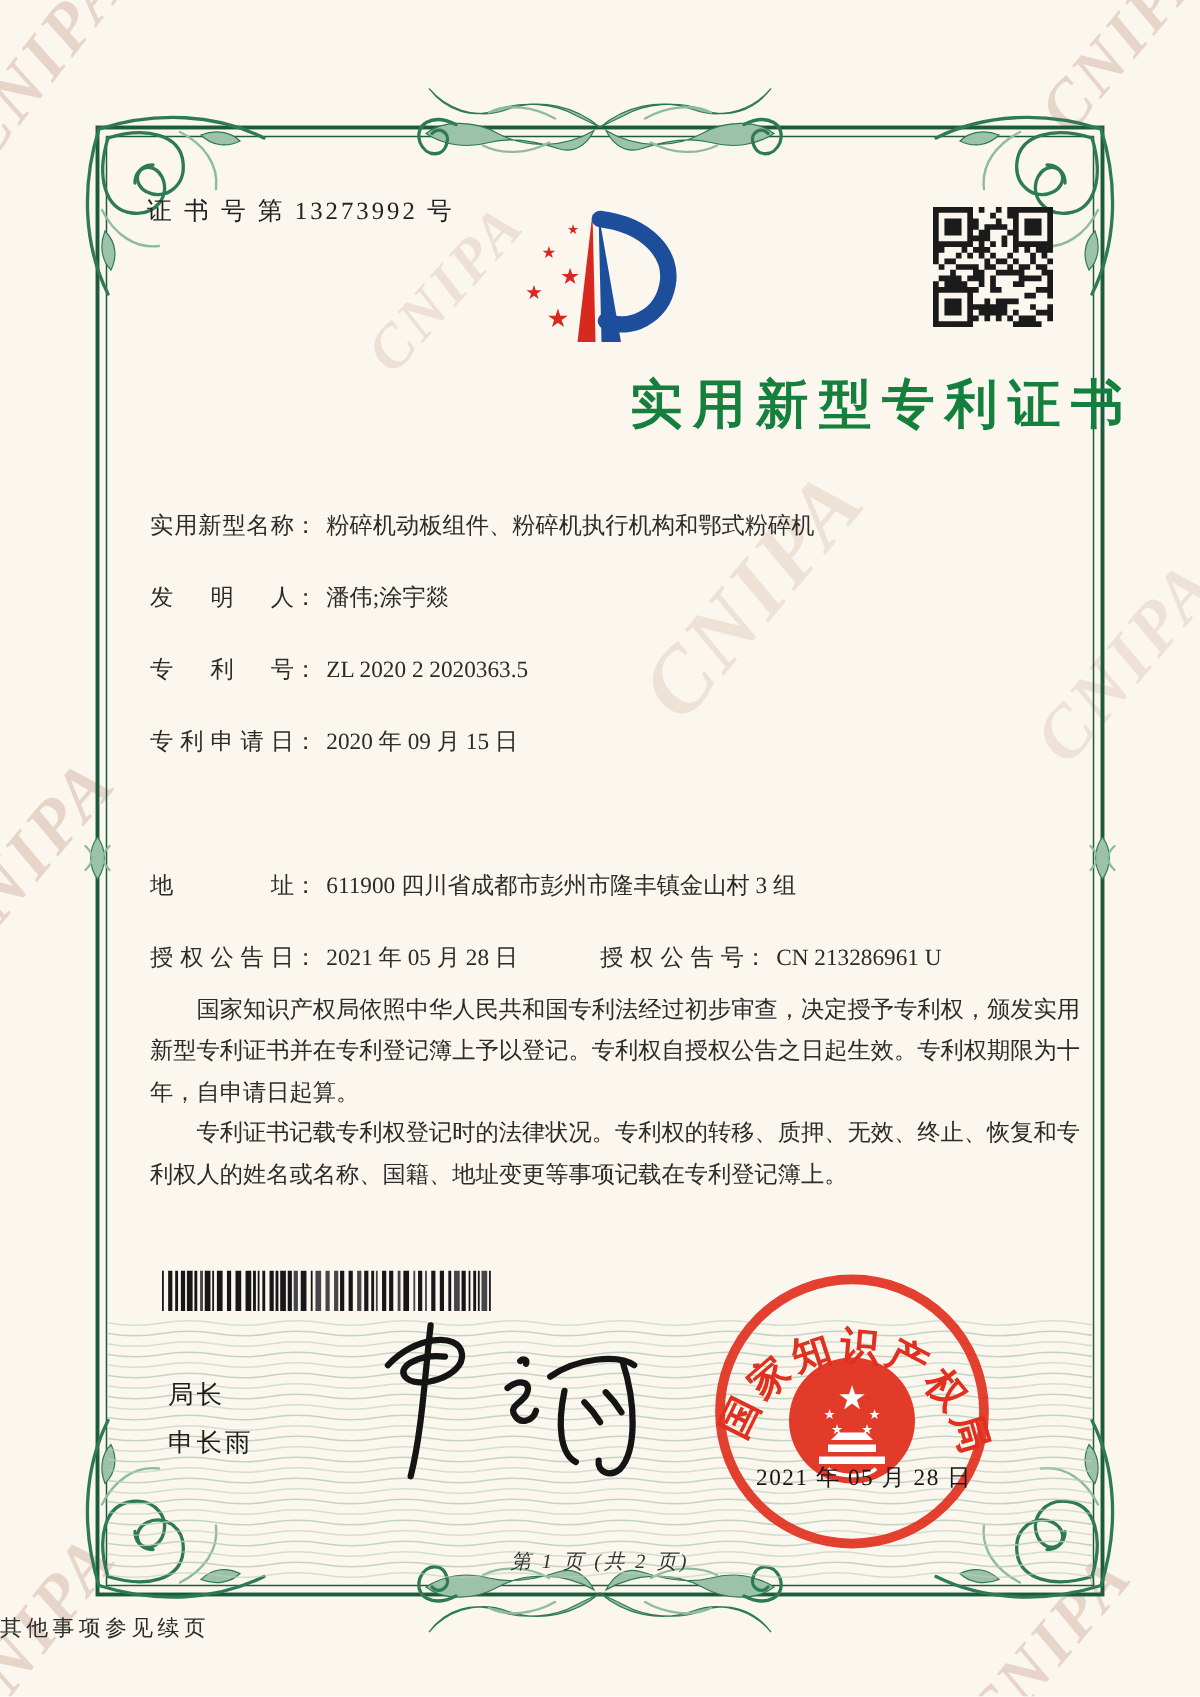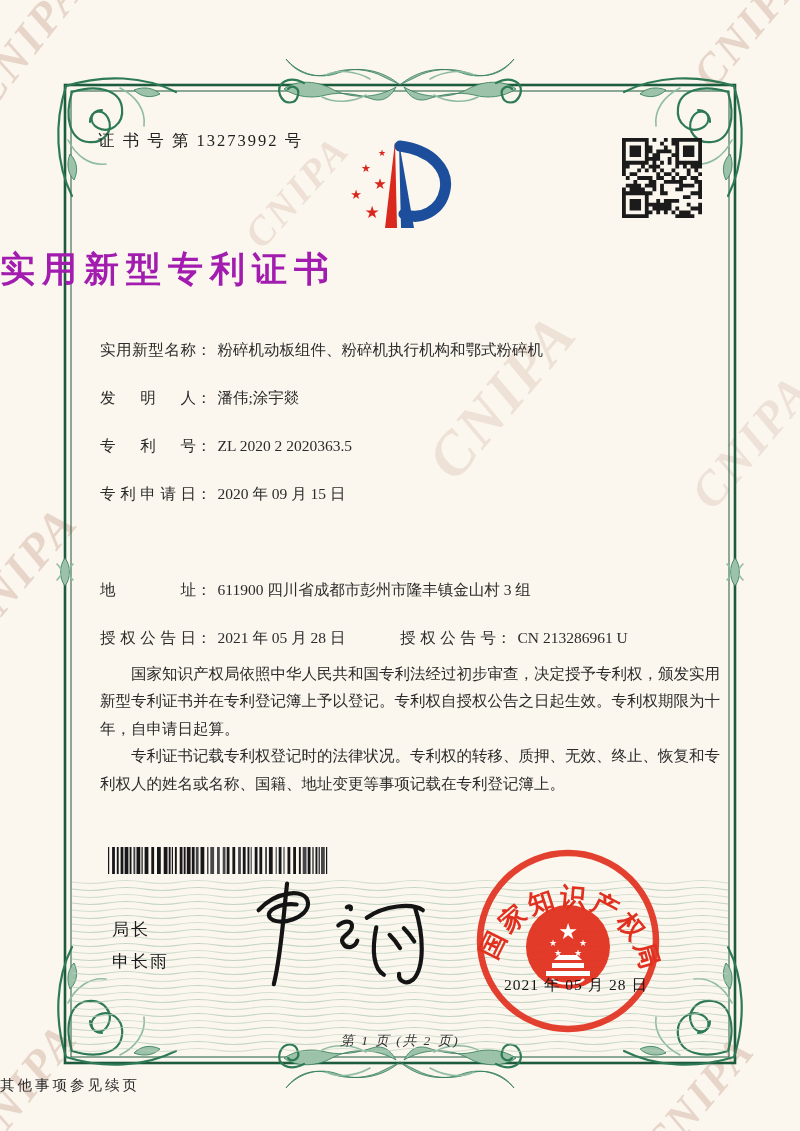--- a/index.html
+++ b/index.html
@@ -28,22 +28,22 @@
   
   .frame{position:absolute; left:0; top:0; z-index:1;}
   .fl-s{fill:none; stroke:#2e7a54; stroke-width:2.2; stroke-linecap:round;}
   .fl-t{fill:none; stroke:#8fbca0; stroke-width:1.6; stroke-linecap:round;}
   .fl-f{fill:#9cc3aa; stroke:#2e7a54; stroke-width:.8;}
   
   .certno{left:98px; top:130px; font-size:16.5px; letter-spacing:2px; color:#222; z-index:2;}
   .logo{left:336px; top:128px; z-index:2;}
   .qr{left:622px; top:138px; z-index:2;}
   .title{
-    left:0; top:246px; width:756px; text-align:left;
-    font-size:35px; font-weight:bold; letter-spacing:7px; color:#a21caf; z-index:2;
+    left:0; top:246px; width:756px; text-align:right;
+    font-size:35px; font-weight:bold; letter-spacing:7px; color:#15803d; z-index:2;
   }
   .field{position:absolute; left:100px; width:620px; font-size:15.5px; white-space:nowrap; z-index:2;}
   .flabel{display:inline-block; width:96px; text-align:justify; text-align-last:justify; color:#2b2b2b;}
   .fcolon{display:inline-block;}
   .fvalue{margin-left:6px;}
   .fpair2{position:absolute; left:300px; top:0;}
   
   .paras{left:100px; top:660px; width:620px; font-size:15.5px; line-height:27.4px; text-align:justify; z-index:2;}
   .paras p{margin:0; text-indent:2em;}
   

